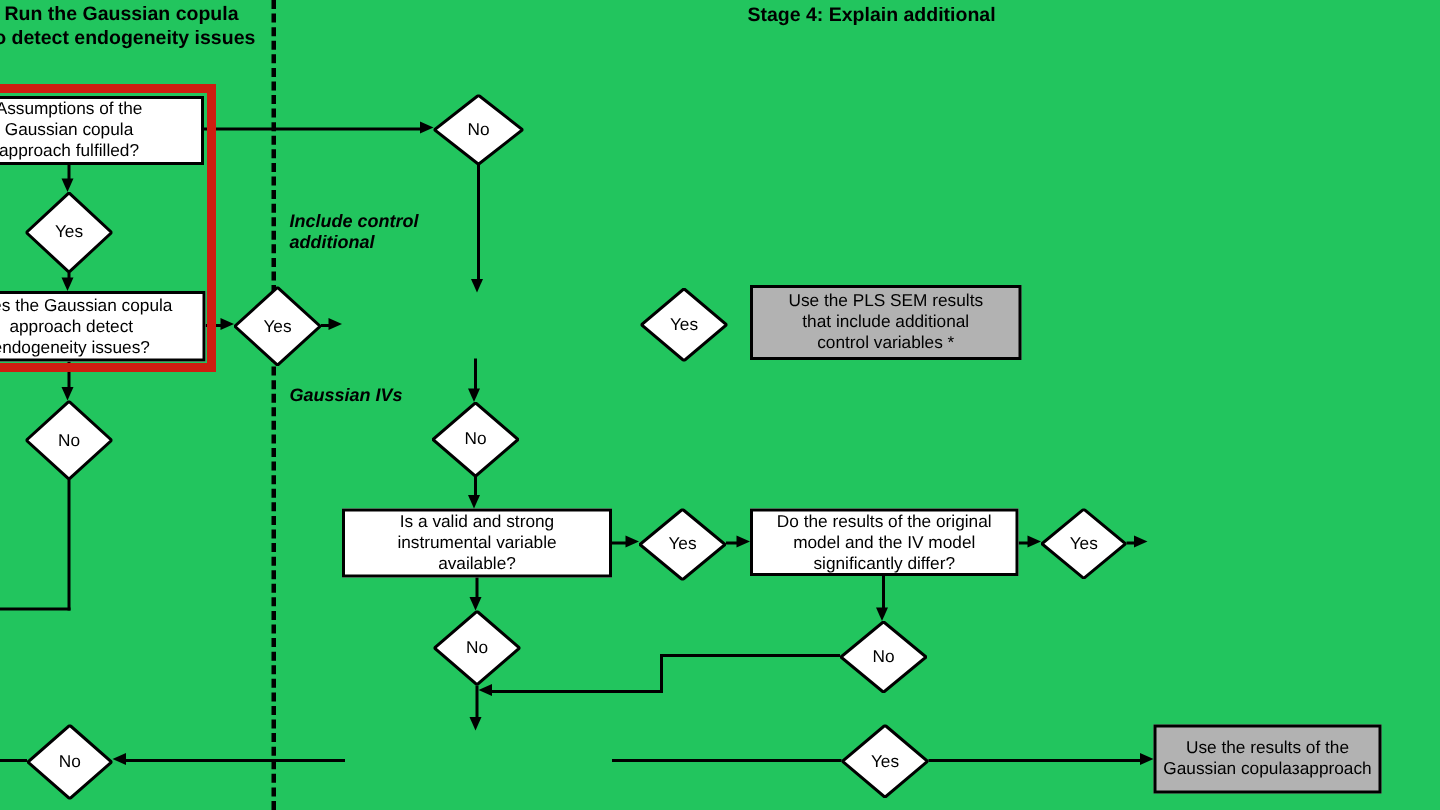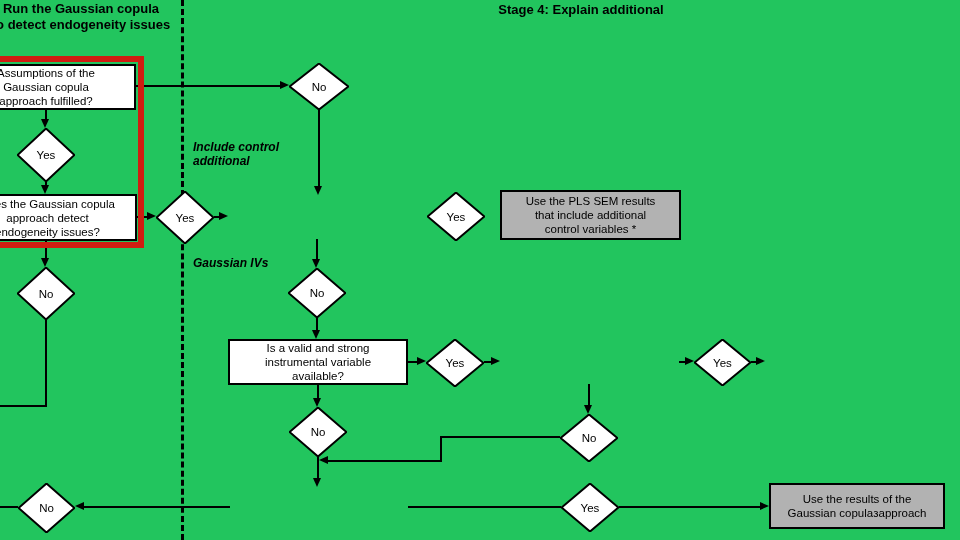--- a/index.html
+++ b/index.html
@@ -48,25 +48,28 @@
 
   <div class="box" style="left:-44px;top:64px;width:180px;height:46px;">Assumptions of the
 Gaussian copula
 approach fulfilled?</div>
   <div class="box" style="left:-42px;top:194px;width:179px;height:47px;">Does the Gaussian copula
 approach detect
 endogeneity issues?</div>
   <div class="box" style="left:228px;top:339px;width:180px;height:46px;">Is a valid and strong
 instrumental variable
 available?</div>
+  <div class="box" style="left:500px;top:339px;width:179px;height:45px;">Do the results of the original
+model and the IV model
+significantly differ?</div>
 
   <div class="box gray" style="left: 500px; top: 190px; width: 181px; height: 50px; background-color: rgb(178, 178, 178);">Use the PLS SEM results
 that include additional
 control variables *</div>
-  <div class="box gray" style="left: 769px; top: 483px; width: 176px; height: 46px; background-color: rgb(178, 178, 178);">Use the results of the
+  <div class="box gray" style="left: 769px; top: 483px; width: 152px; height: 46px; background-color: rgb(178, 178, 178);">Use the results of the
 Gaussian copulaзapproach</div>
 
   <div class="diamond" style="left:17px;top:128px;width:58px;height:54px;">
     <svg viewBox="0 0 100 100" preserveAspectRatio="none">
         <polygon points="50,1 99,50 50,99 1,50" fill="#ffffff" stroke="#000" stroke-width="2" vector-effect="non-scaling-stroke"></polygon>
       </svg>
     <span class="dlabel">Yes</span>
   </div>
   <div class="diamond" style="left:289px;top:63px;width:60px;height:47px;">
     <svg viewBox="0 0 100 100" preserveAspectRatio="none">

